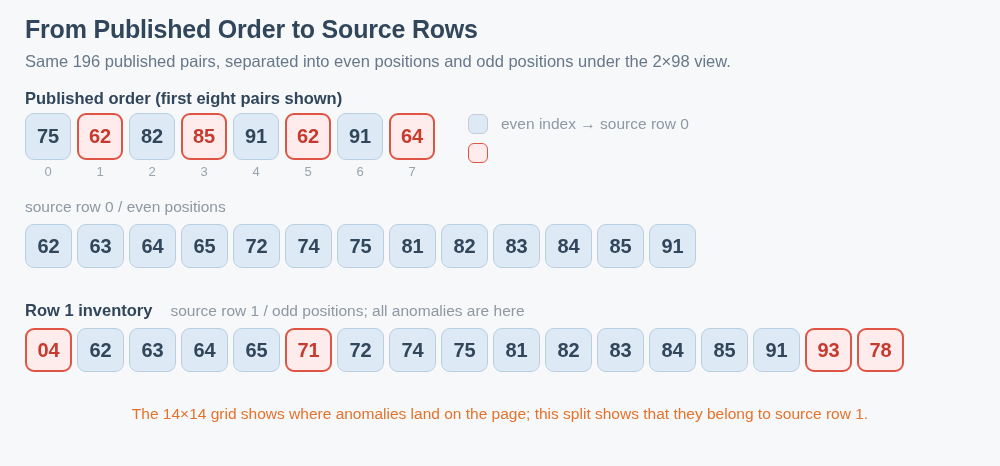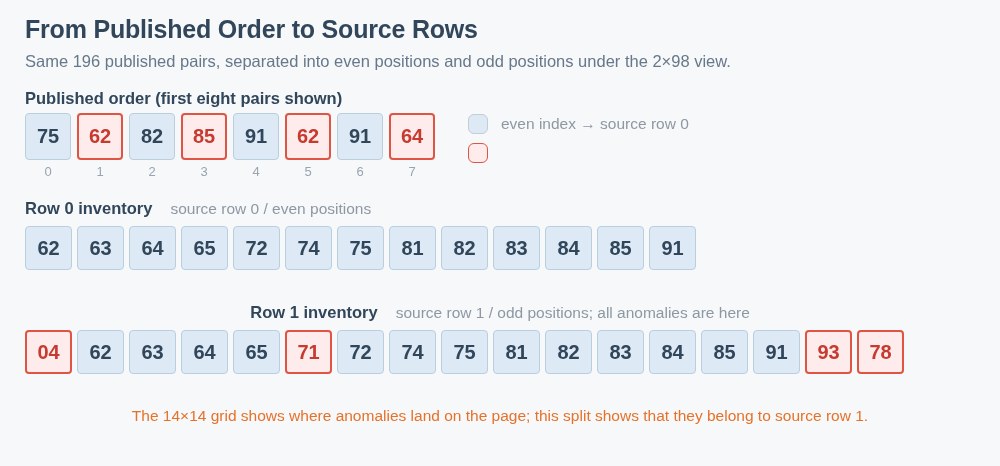--- a/index.html
+++ b/index.html
@@ -22,21 +22,21 @@
   }
   .sec-heading {
     margin: 16px 0 0 0; font-size: 16.5px; line-height: 20px;
     font-weight: 700; color: var(--navy, #31465a);
   }
   .published-flex { display: flex; align-items: flex-start; margin-top: 5px; }
   .pairs { display: flex; gap: 6px; }
   .pair-col { display: flex; flex-direction: column; align-items: center; }
   .cell {
     box-sizing: border-box; display: flex; align-items: center; justify-content: center;
-    font-weight: 700; font-size: 20px; border-radius: 4px;
+    font-weight: 700; font-size: 20px; border-radius: 9px;
   }
   .cell.pub { width: 46px; height: 47px; }
   .cell.rowcell { width: 47px; height: 44px; }
   .cell.blue {
     background: var(--blue-fill, #ddeaf6);
     border: 1.5px solid var(--blue-border, #b9cfe0);
     color: var(--navy, #31465a);
   }
   .cell.red {
     background: var(--red-fill, #fdeceb);
@@ -47,21 +47,21 @@
   .legend { margin-left: 33px; display: flex; flex-direction: column; gap: 9px; padding-top: 1px; }
   .legend-item { display: flex; align-items: center; gap: 13px; font-size: 15.5px; color: var(--caption-gray, #8d98a3); }
   .swatch { width: 20px; height: 20px; border-radius: 6px; box-sizing: border-box; flex: 0 0 auto; }
   .swatch.even { background: var(--blue-fill, #ddeaf6); border: 1.5px solid var(--swatch-border, #c4ccd5); }
   .swatch.odd { background: var(--red-fill, #fdeceb); border: 1.5px solid var(--red-border, #e05443); }
   .note { font-size: 15.5px; line-height: 21px; color: var(--orange, #e5722a); text-align: center; }
   .split-note { margin: 9px 0 0 0; }
   .section-head { display: flex; align-items: baseline; gap: 18px; margin-top: 18px; }
   .section-head .sec-heading { margin: 0; }
   .section-head .caption { font-size: 15.5px; color: var(--caption-gray, #8d98a3); }
-  .section-head.mt-lg { margin-top: 32px; justify-content: center; }
+  .section-head.mt-lg { margin-top: 32px; }
   .cells { display: flex; gap: 5px; margin-top: 8px; }
   .footer-note { margin: 31px 0 0 0; }
 </style>
 </head>
 <body>
 
 <div class="page">
 
   <h1 class="title">From Published Order to Source Rows</h1>
   <p class="subtitle">Same 196 published pairs, separated into even positions and odd positions under the 2×98 view.</p>
@@ -109,21 +109,20 @@
         <span>even index → source row 0</span>
       </div>
       <div class="legend-item">
         <span class="swatch odd"></span>
       </div>
     </div>
   </div>
 
 
   <div class="section-head">
-    <h2 class="sec-heading">Row 0 inventory</h2>
     <span class="caption">source row 0 / even positions</span>
   </div>
   <div class="cells" id="row0-cells">
       <div class="cell rowcell blue">62</div>
       <div class="cell rowcell blue">63</div>
       <div class="cell rowcell blue">64</div>
       <div class="cell rowcell blue">65</div>
       <div class="cell rowcell blue">72</div>
       <div class="cell rowcell blue">74</div>
       <div class="cell rowcell blue">75</div>

